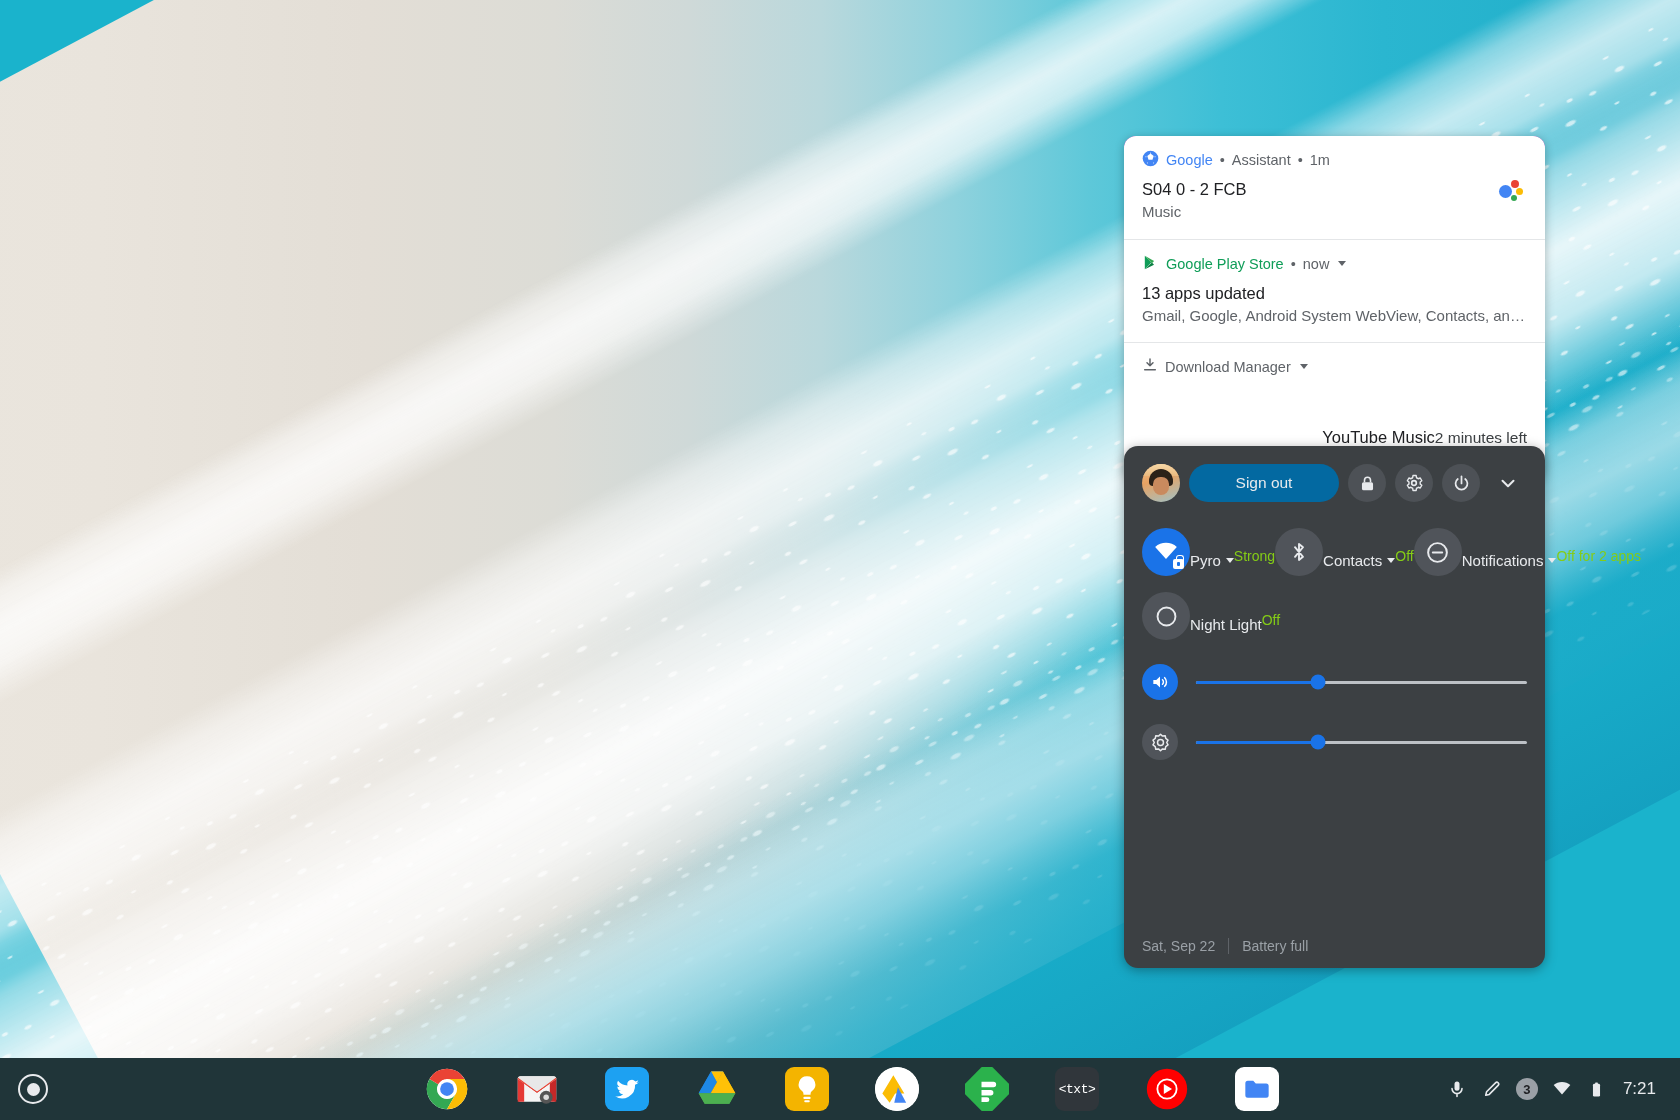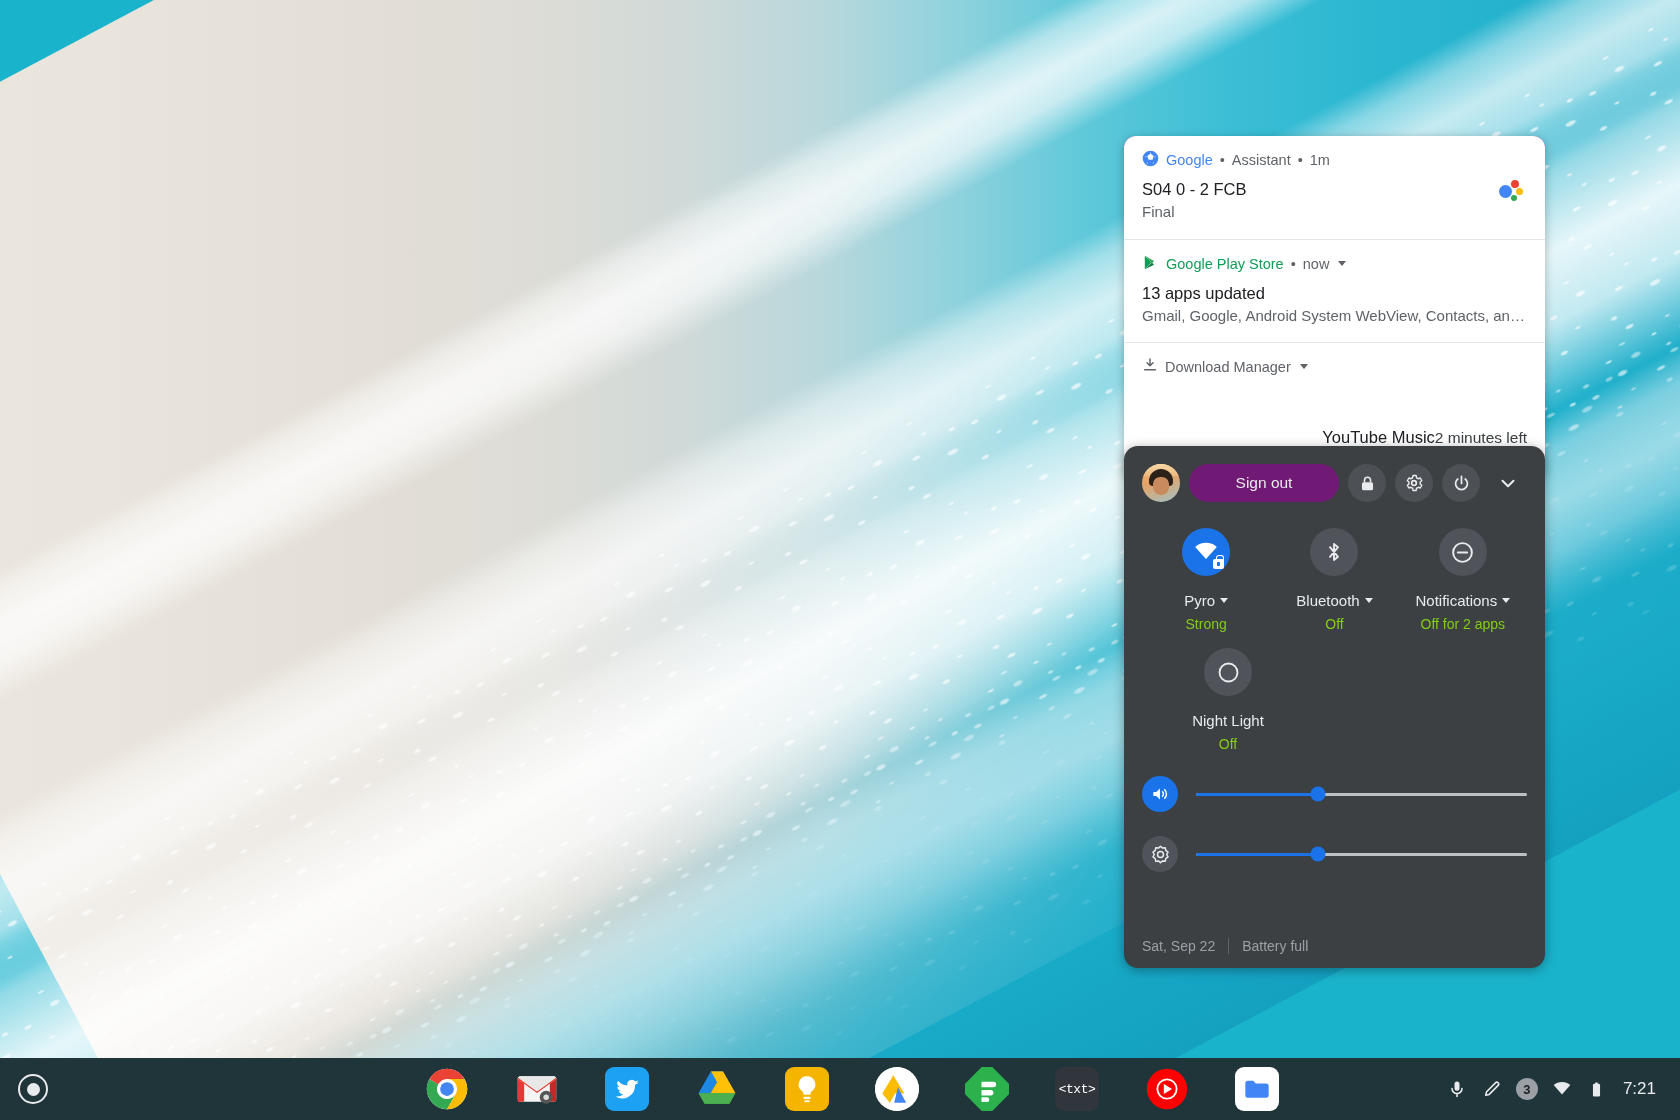--- a/index.html
+++ b/index.html
@@ -110,35 +110,35 @@
     background:linear-gradient(160deg,#f4c18a 0%,#e8a262 40%,#9fc2c8 100%);
   }
   #avatar .hair { position:absolute; left:7px; top:5px; width:24px; height:17px;
                   background:#2b2118; border-radius:12px 12px 4px 4px; }
   #avatar .face { position:absolute; left:11px; top:13px; width:16px; height:18px;
                   background:#c98a5e; border-radius:8px 8px 9px 9px; }
   #avatar .sky  { position:absolute; left:0; top:0; right:0; height:12px;
                   background:linear-gradient(180deg,#f7d9a8,#eab97e); }
 
   .signout-btn {
-    flex:1 1 auto; height:38px; border-radius:19px; background:#701a75;
+    flex:1 1 auto; height:38px; border-radius:19px; background:#0369a1;
     display:flex; align-items:center; justify-content:center;
     font-size:15.5px; color:#e8eaed; cursor:pointer;
   }
   .icon-btn {
     width:38px;height:38px;border-radius:50%;background:#4d5156;
     display:flex;align-items:center;justify-content:center;flex:0 0 38px;cursor:pointer;
   }
   .collapse-btn { width:38px;height:38px;border-radius:50%;display:flex;align-items:center;
                   justify-content:center;flex:0 0 38px;cursor:pointer;background:transparent; }
 
   
   .toggle-grid { display:flex; margin-top:26px; }
   .toggle-row2 { display:flex; margin-top:16px;gap:41px; }
-  .tg { flex:1 1 0; display:flex; flex-direction:column; align-items:center; cursor:pointer; }
+  .tg { flex:1 1 0; display:flex; flex-direction:row; align-items:center; cursor:pointer; }
   .tg-circle {
     width:48px;height:48px;border-radius:50%;background:#50545a;
     display:flex;align-items:center;justify-content:center;position:relative;
   }
   .tg-circle.active { background:#1a73e8; }
   .tg-label { margin-top:16px; font-size:15px; color:#e8eaed; display:flex; align-items:center; gap:5px; white-space:nowrap; }
   .tg-state { margin-top:7px; font-size:14px; color:#84cc16; white-space:nowrap; }
   .caret-wt { width:0;height:0;border-left:4.5px solid transparent;border-right:4.5px solid transparent;
               border-top:5px solid #e8eaed; display:inline-block; }
   .wifi-lock {
@@ -228,21 +228,21 @@
           <path d="M12 3.2l-.9 1.6h1.8zM4.3 9.5l1.5 1.1.6-1.8zM19.7 9.5l-2.1-.7.6 1.8zM7.6 19.4l1.1-1.5-1.9-.1zM16.4 19.4l-1.1-1.5 1.9-.1z" fill="#fff"></path>
         </svg>
       </span>
       <span class="notif-app app-google">Google</span>
       <span class="notif-meta">•</span>
       <span class="notif-meta">Assistant</span>
       <span class="notif-meta">•</span>
       <span class="notif-meta">1m</span>
     </div>
     <div class="notif-title">S04 0 - 2 FCB</div>
-    <div class="notif-sub">Final</div>
+    <div class="notif-sub">Music</div>
     <div class="assistant-dots">
       <span class="ad b"></span>
         <span class="ad r"></span>
         <span class="ad y"></span>
         <span class="ad g"></span>
     </div>
   </div>
 
   <div class="notif">
     <div class="notif-head">
@@ -337,21 +337,21 @@
       <div class="tg-state">Strong</div>
     </div>
 
     <div class="tg">
       <div class="tg-circle">
         <svg width="24" height="24" viewBox="0 0 24 24">
           <path d="M8 7.2L16 16.8 12 20V4l4 3.2L8 16.8" stroke="#e8eaed" stroke-width="1.9" fill="none" stroke-linejoin="round" stroke-linecap="round"></path>
         </svg>
       </div>
       <div class="tg-label">
-        <span>Bluetooth</span>
+        <span>Contacts</span>
         <span class="caret-wt"></span>
       </div>
       <div class="tg-state">Off</div>
     </div>
 
     <div class="tg">
       <div class="tg-circle">
         <svg width="25" height="25" viewBox="0 0 24 24">
           <circle cx="12" cy="12" r="9" stroke="#e8eaed" stroke-width="1.9" fill="none"></circle>
           <path d="M7.5 12h9" stroke="#e8eaed" stroke-width="1.9" stroke-linecap="round"></path>

